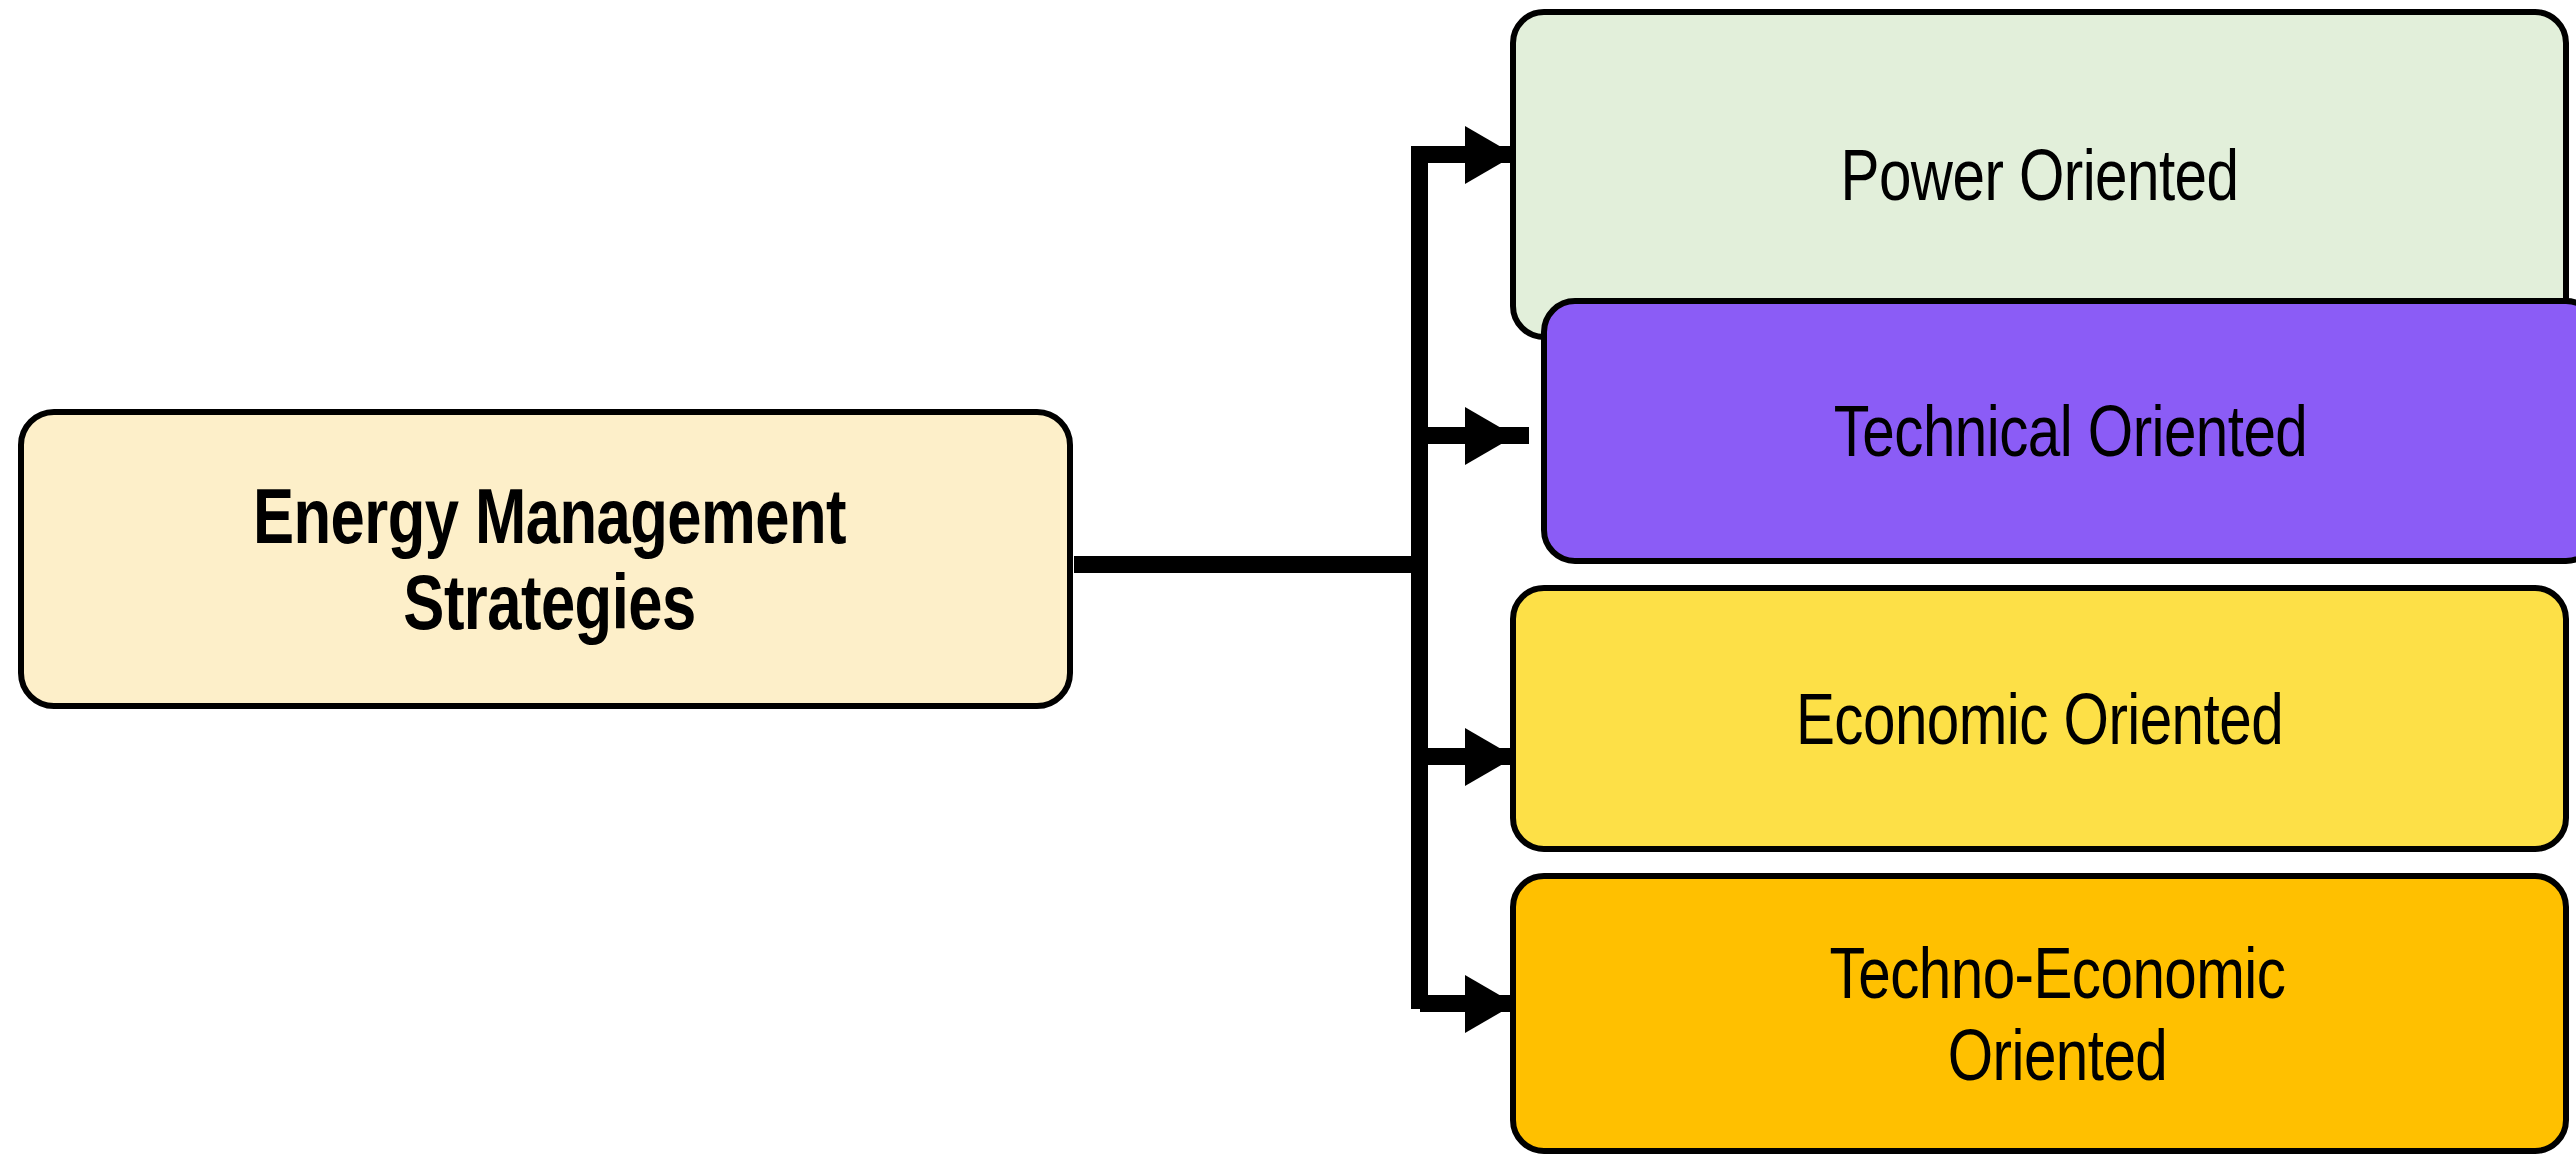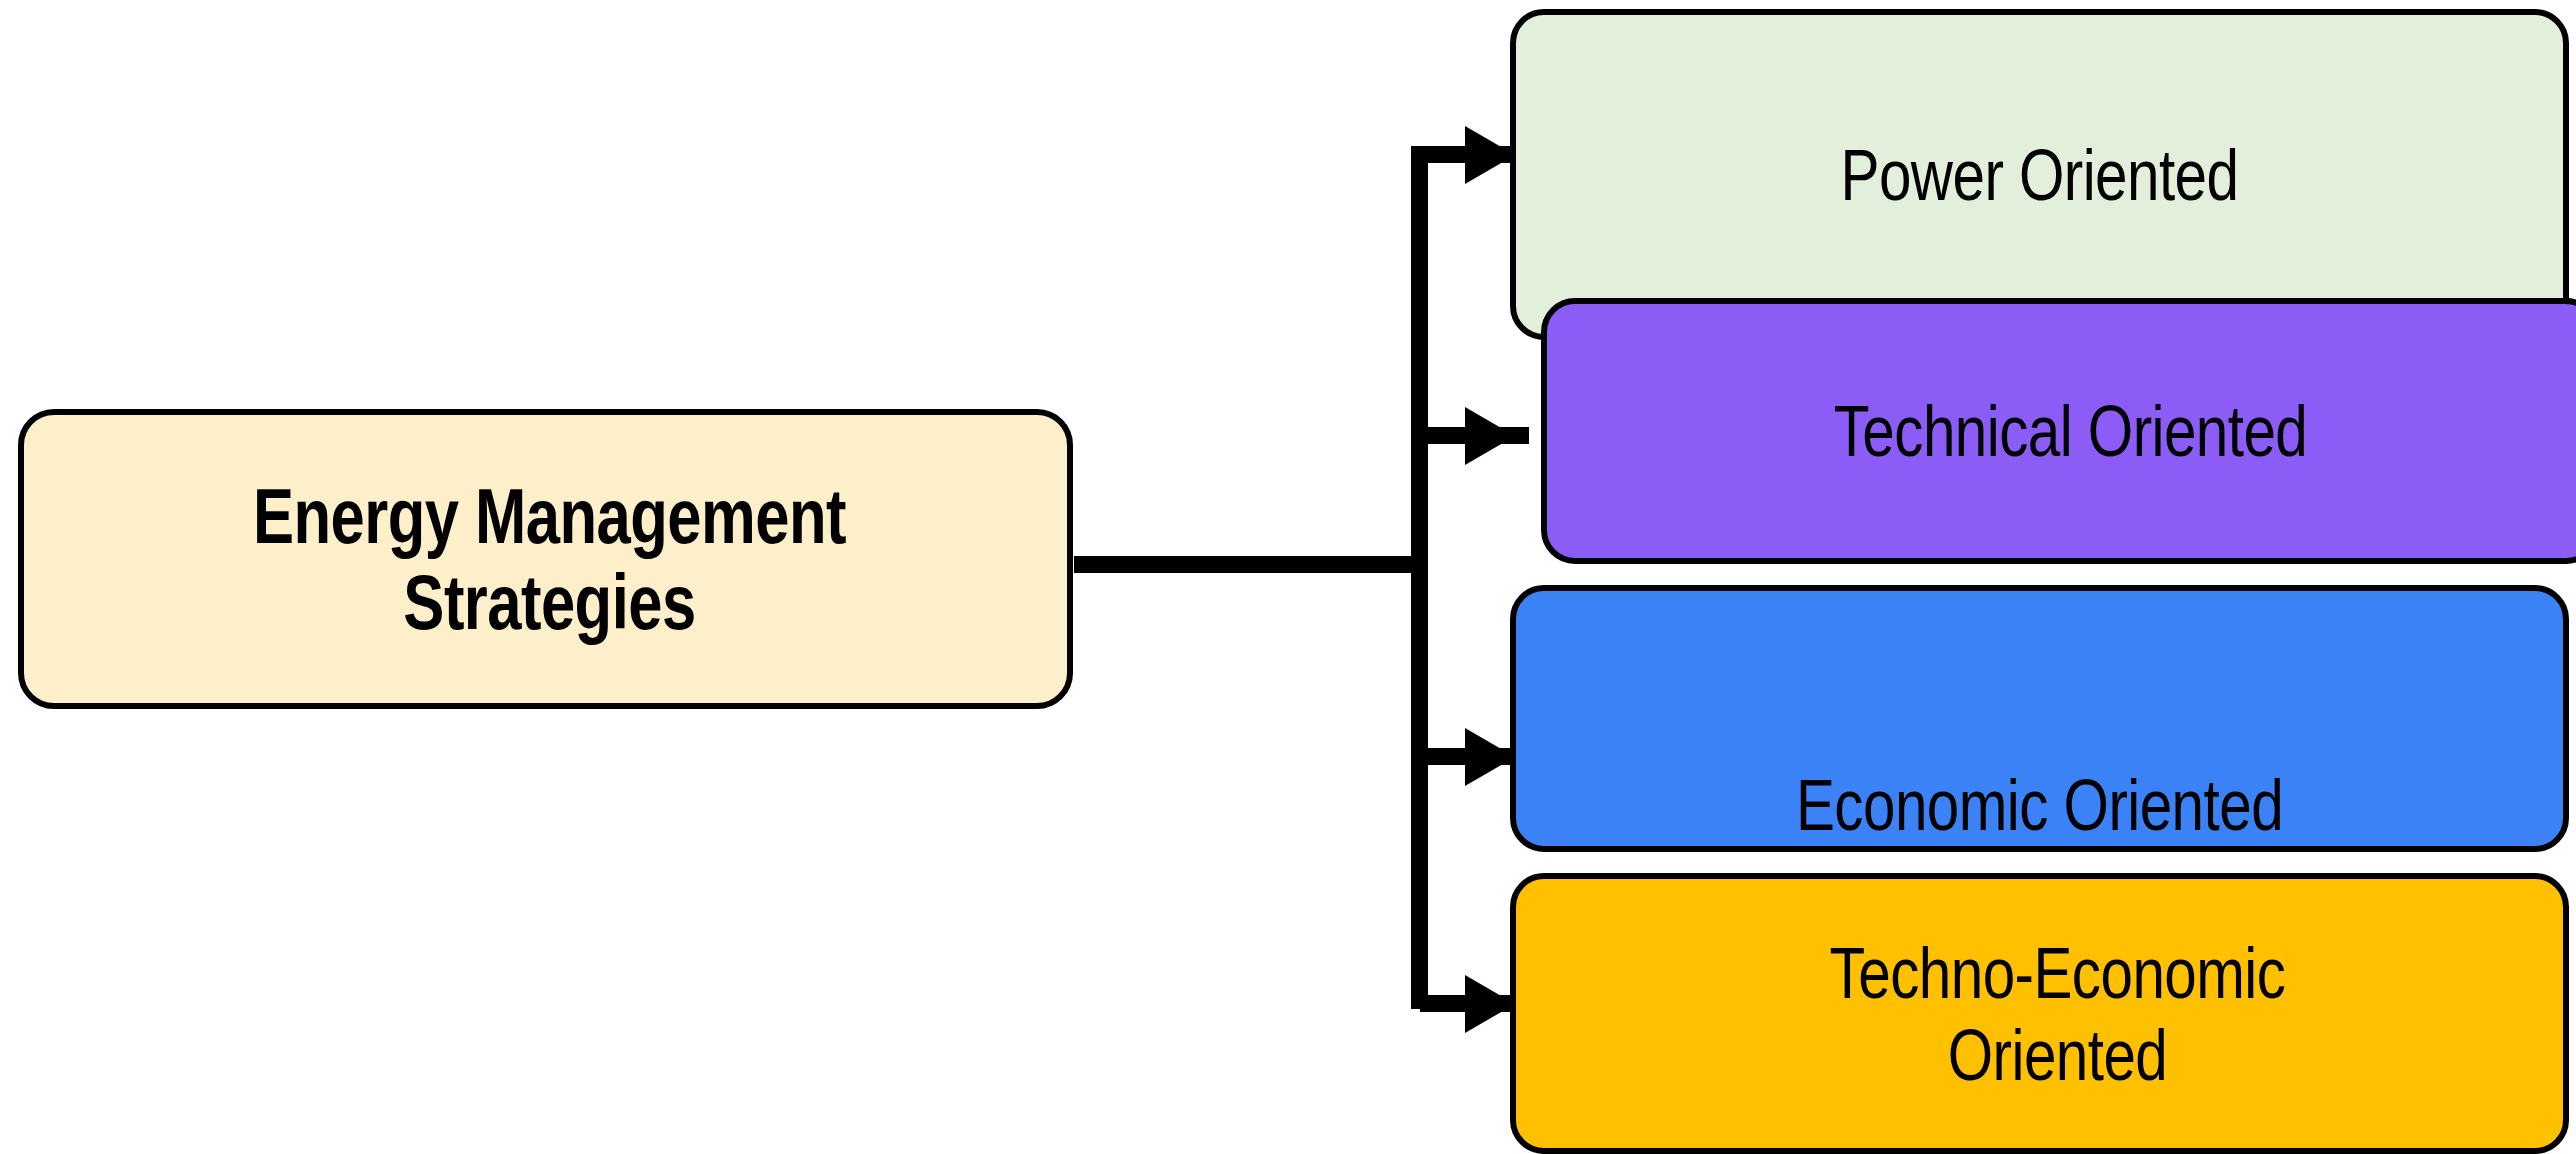--- a/index.html
+++ b/index.html
@@ -155,21 +155,21 @@
   <div class="arrowhead" id="head-3" style="border-left-color: rgb(0, 0, 0);"></div>
 
   <div class="node branch" id="node-0" style="background: rgb(226, 239, 218); border-color: rgb(0, 0, 0);">
     <span class="node-label">Power Oriented</span>
   </div>
 
   <div class="node branch" id="node-1" style="background: #8b5cf6; border-color: rgb(0, 0, 0); margin-left: 31px;">
     <span class="node-label">Technical Oriented</span>
   </div>
 
-  <div class="node branch" id="node-2" style="background: #3b82f6; border-color: rgb(0, 0, 0); align-items: flex-end;">
+  <div class="node branch" id="node-2" style="background: #fde047; border-color: rgb(0, 0, 0);">
     <span class="node-label">Economic Oriented</span>
   </div>
 
   <div class="node branch" id="node-3" style="background: rgb(255, 192, 0); border-color: rgb(0, 0, 0);">
     <span class="node-label">Techno-Economic
 Oriented</span>
   </div>
 
 </div>
 

